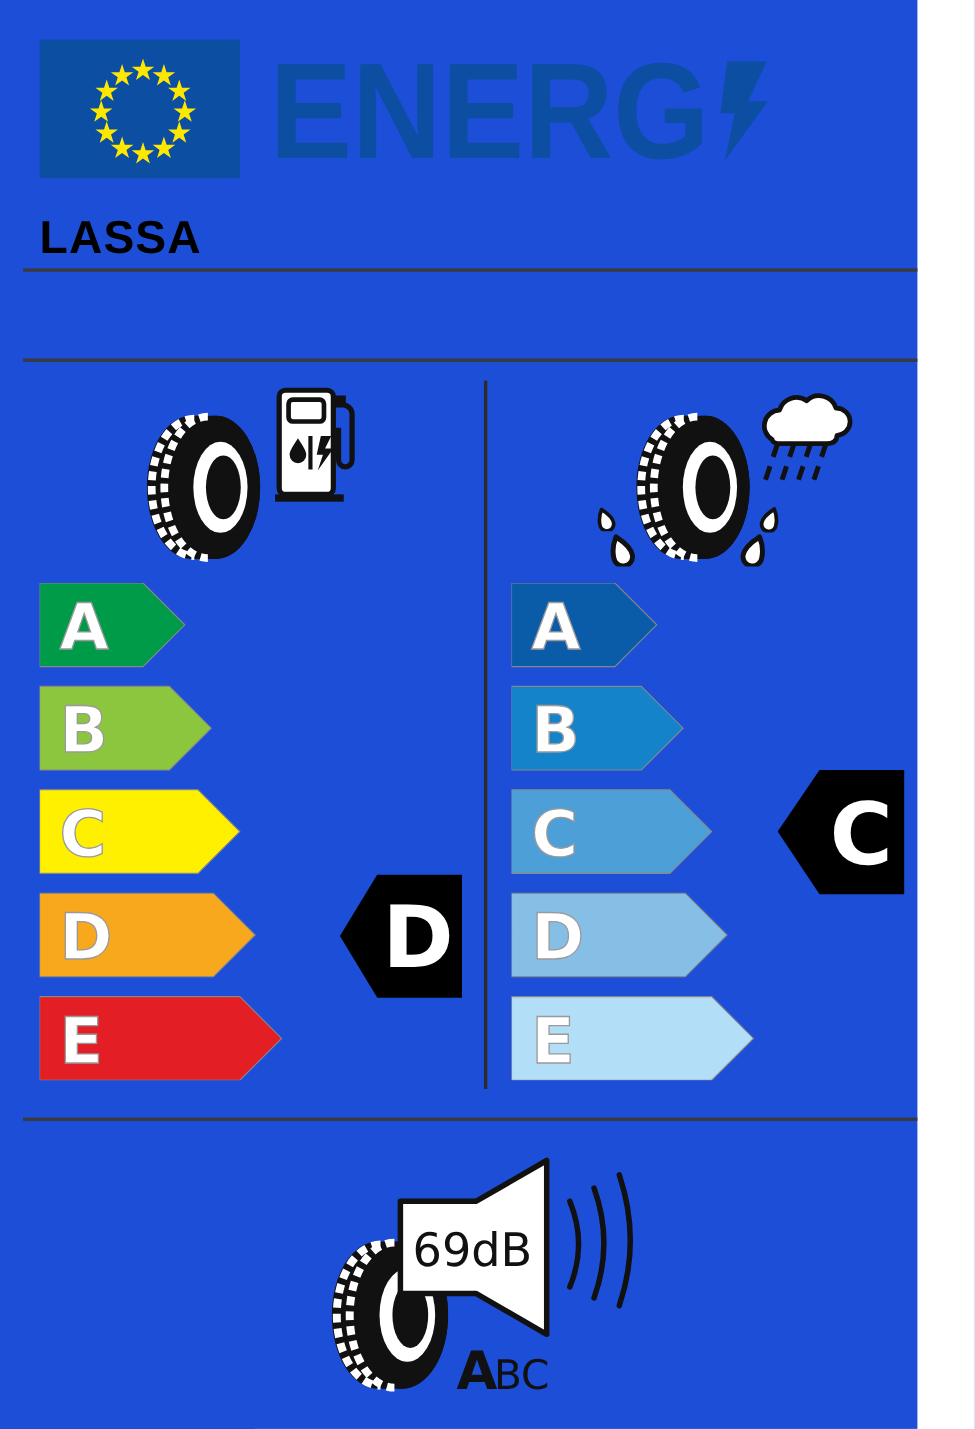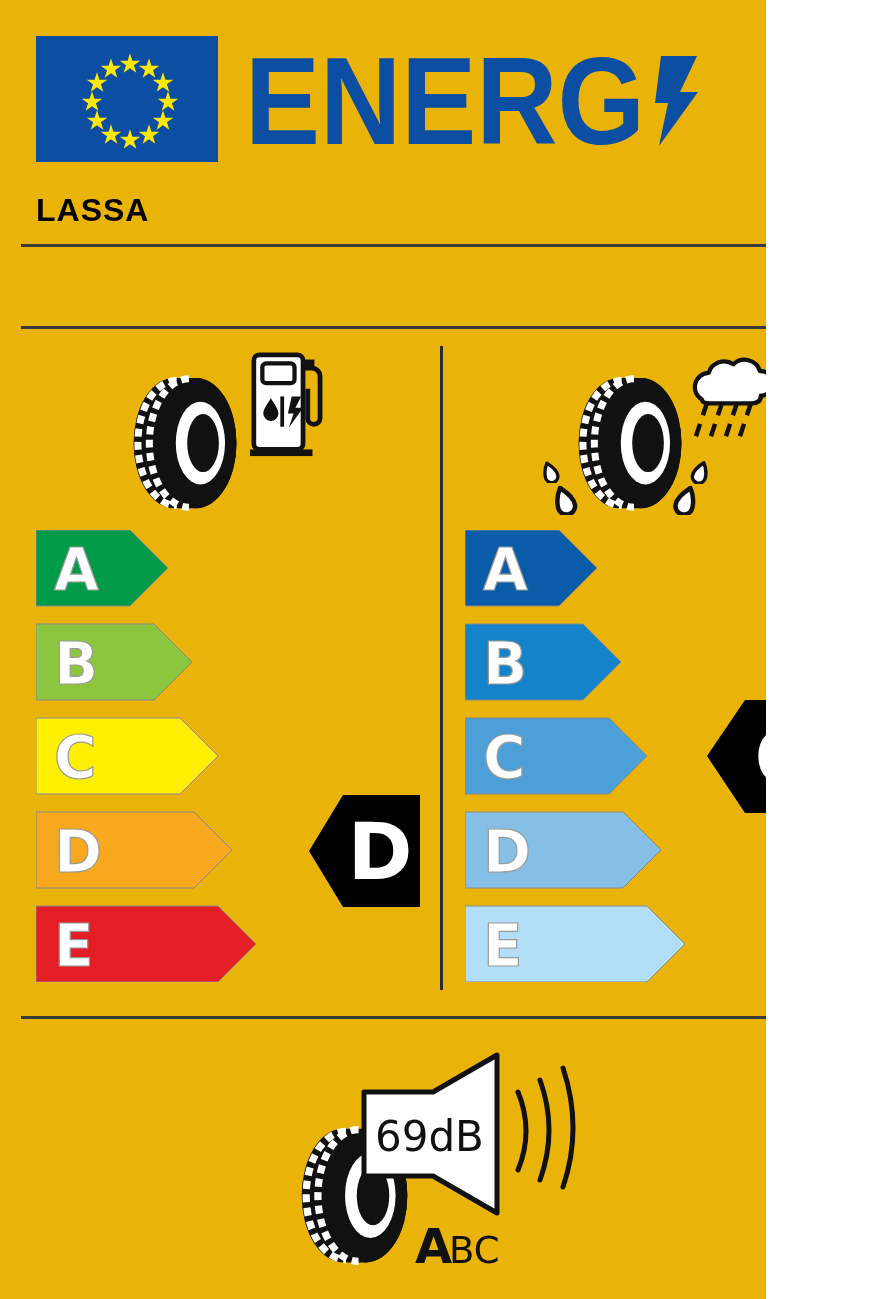--- a/index.html
+++ b/index.html
@@ -1,21 +1,21 @@
 <!DOCTYPE html>
 <html><head>
 <meta charset="utf-8">
 <style>
   html,body{margin:0;padding:0;background:#fff;}
-  #label{position:relative;width:766px;height:1299px;background:#eab308;overflow:hidden;
+  #label{position:relative;width:834px;height:1299px;background:#1d4ed8;overflow:hidden;
          font-family:"Liberation Sans",sans-serif;}
   .abs{position:absolute;}
   .rule{position:absolute;height:3px;background:#3a3a3a;}
   #divider{position:absolute;width:3px;background:#2b2b2b;}
-  #brand{position:absolute;left:36px;top:192px;font-size:32px;font-weight:900;
+  #brand{position:absolute;left:36px;top:192px;font-size:42px;font-weight:900;
          letter-spacing:1px;color:#000;font-family:"Liberation Sans",sans-serif;}
   svg text{font-family:"DejaVu Sans","Liberation Sans",sans-serif;}
   .arrow-letter{font-weight:bold;font-size:58px;fill:#fff;stroke:#9a9a9a;stroke-width:1.2px;}
   .rating-letter{font-weight:bold;font-size:78px;fill:#fff;text-anchor:middle;}
   .logo-text{font-family:"Liberation Sans",sans-serif;font-weight:bold;font-size:124px;}
   .db-text{font-size:42px;fill:#111;}
   .noise-class-main{font-weight:bold;font-size:48px;fill:#111;}
   .noise-class-rest{font-size:37px;fill:#111;}
 </style>
 </head>

